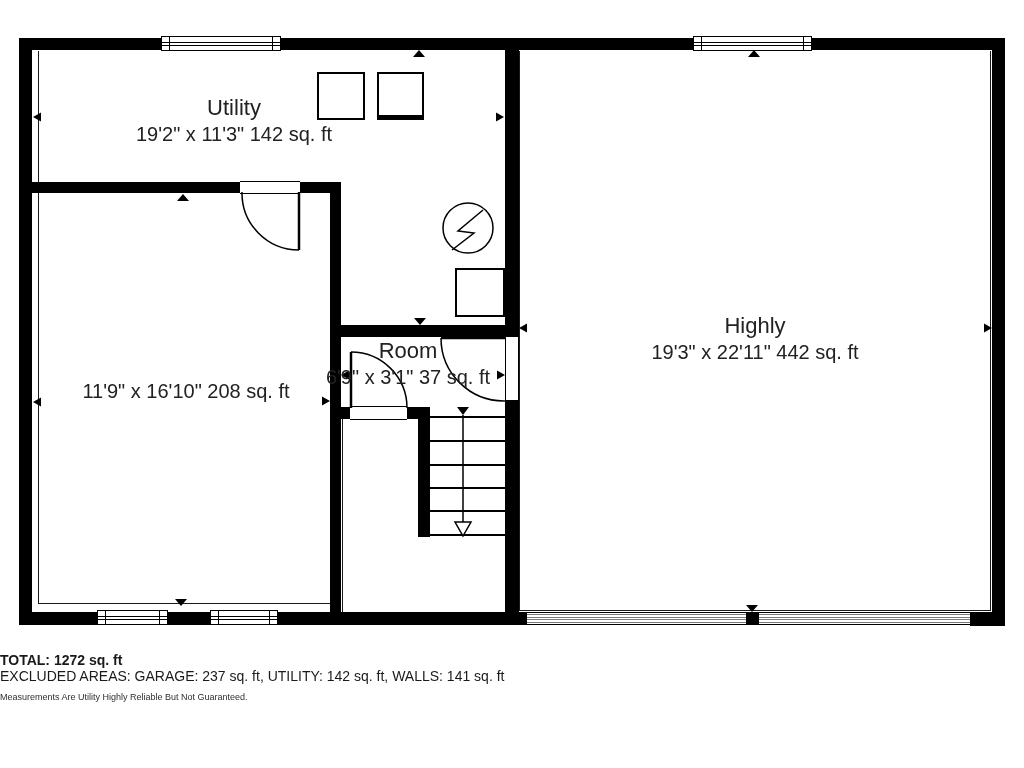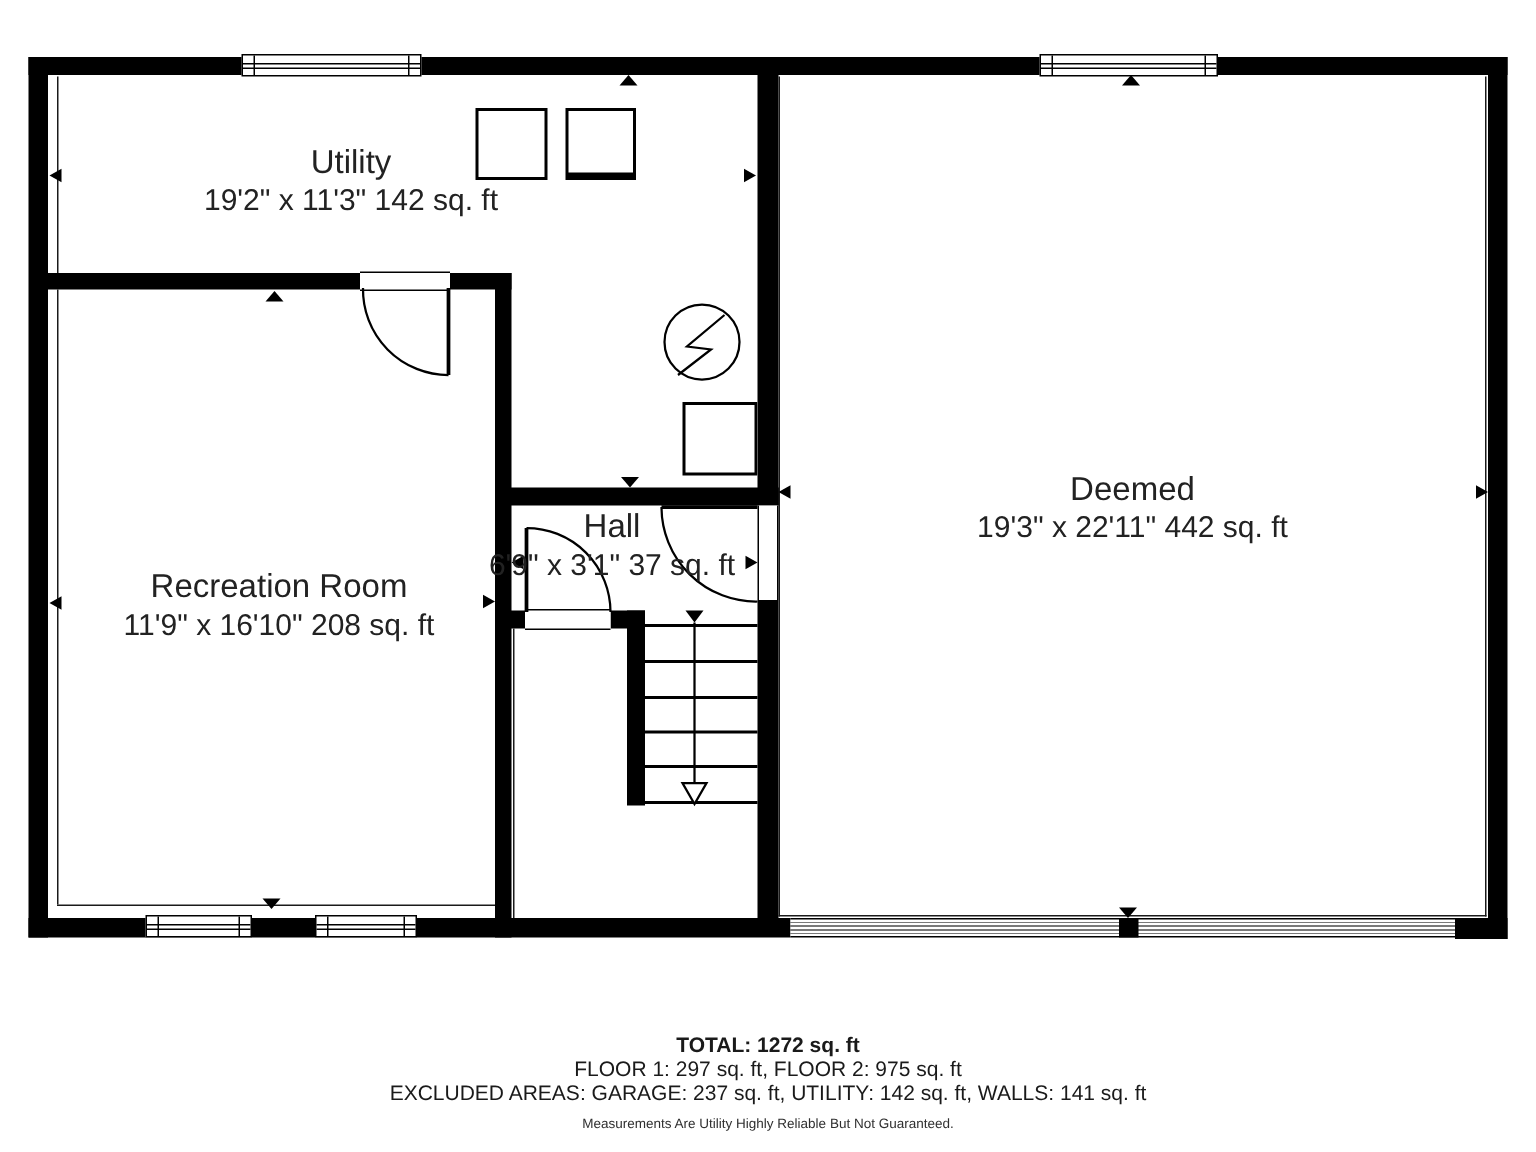--- a/index.html
+++ b/index.html
@@ -16,21 +16,21 @@
   .inner-outline{position:absolute;box-sizing:border-box;
       border-left:1px solid #1a1a1a;border-right:1px solid #1a1a1a;border-bottom:1px solid #1a1a1a;}
   .appliance{position:absolute;background:#fff;border:2px solid #000;box-sizing:border-box;}
   .garage-door{position:absolute;box-sizing:border-box;border-top:1px solid #000;border-bottom:1px solid #000;
       background:repeating-linear-gradient(to bottom,#ffffff 0px,#ffffff 1.5px,#7a7a7a 1.5px,#7a7a7a 2.5px);}
   .overlay{position:absolute;left:0;top:0;}
   .room-label{position:absolute;transform:translateX(-50%);text-align:center;
       white-space:nowrap;line-height:26px;color:#222;}
   .rname{font-size:22px;}
   .rdims{font-size:20px;}
-  .summary{position:absolute;left:0;top:688px;width:100%;text-align:center;
+  .summary{position:absolute;left:0;top:652px;width:100%;text-align:left;
       font-size:14px;line-height:16px;color:#1a1a1a;}
   .s-total{font-weight:bold;}
   .s-disclaimer{font-size:9px;margin-top:5px;color:#2f2f2f;}
 </style>
 </head>
 <body>
 
 <div class="canvas">
 
   <div class="wall" style="left:19px;top:38px;width:986px;height:12px;"></div>
@@ -143,32 +143,30 @@
       <polygon points="754,50 748,57 760,57"></polygon>
       <polygon points="752,612 746,605 758,605"></polygon>
     </g>
   </svg>
 
   <div class="room-label" style="left:234px;top:95px;">
     <div class="rname">Utility</div>
     <div class="rdims">19'2" x 11'3" 142 sq. ft</div>
   </div>
   <div class="room-label" style="left:755px;top:313px;">
-    <div class="rname">Deemed</div>
+    <div class="rname">Highly</div>
     <div class="rdims">19'3" x 22'11" 442 sq. ft</div>
   </div>
   <div class="room-label" style="left:186px;top:378px;">
-    <div class="rname">Recreation Room</div>
     <div class="rdims">11'9" x 16'10" 208 sq. ft</div>
   </div>
   <div class="room-label" style="left:408px;top:338px;">
-    <div class="rname">Hall</div>
+    <div class="rname">Room</div>
     <div class="rdims">6'9" x 3'1" 37 sq. ft</div>
   </div>
 
   <div class="summary">
     <div class="s-total">TOTAL: 1272 sq. ft</div>
-    <div>FLOOR 1: 297 sq. ft, FLOOR 2: 975 sq. ft</div>
     <div>EXCLUDED AREAS: GARAGE: 237 sq. ft, UTILITY: 142 sq. ft, WALLS: 141 sq. ft</div>
     <div class="s-disclaimer">Measurements Are Utility Highly Reliable But Not Guaranteed.</div>
   </div>
 
 </div>
 
 </body></html>

